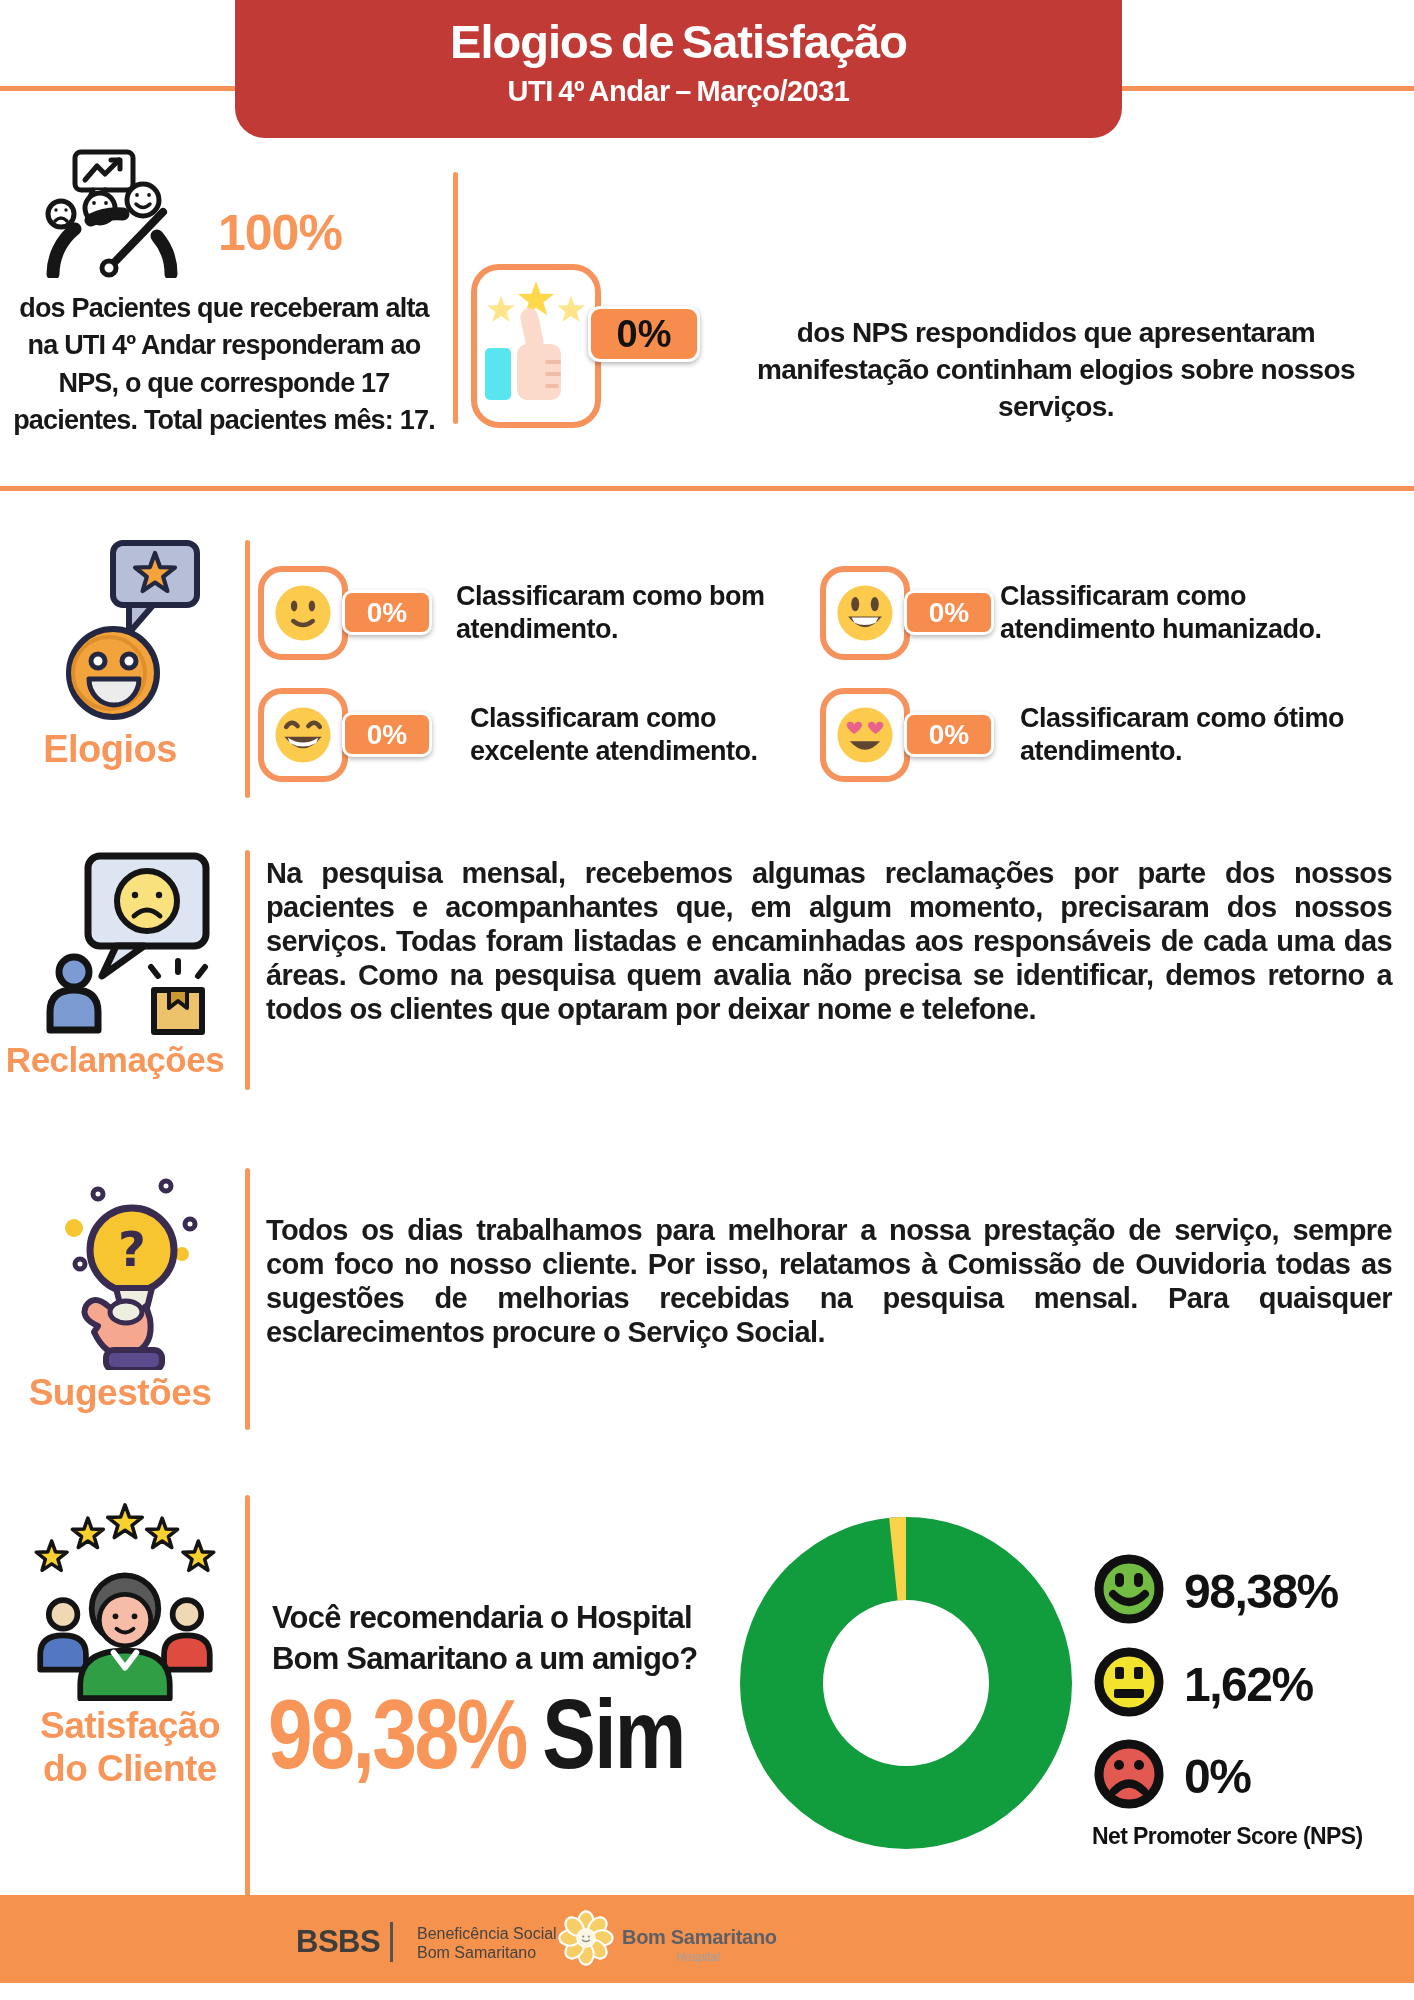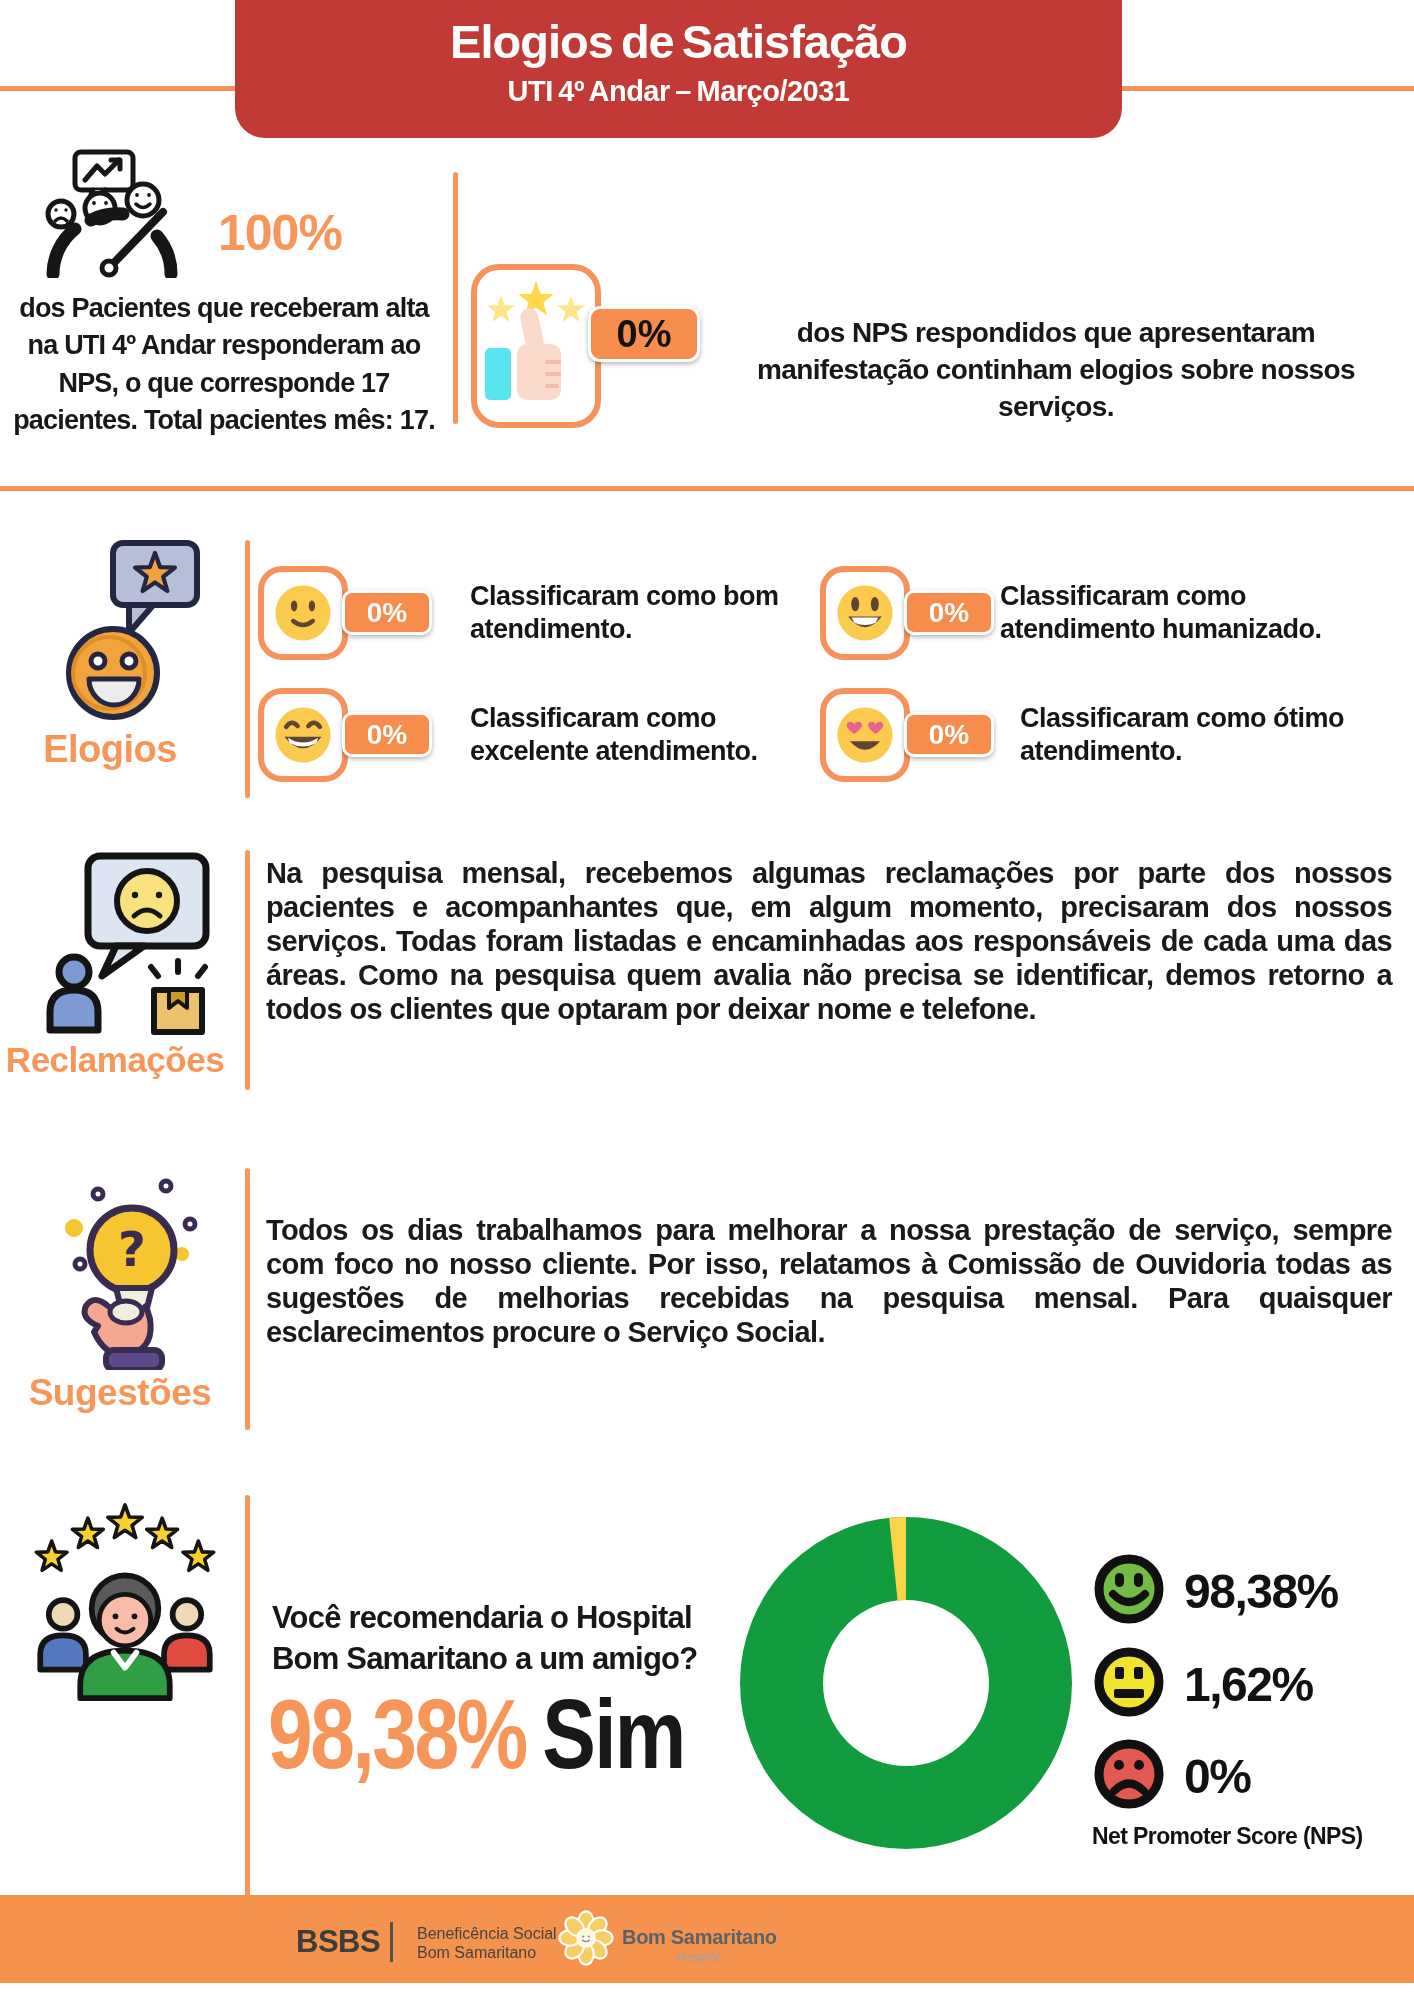--- a/index.html
+++ b/index.html
@@ -150,21 +150,21 @@
 
   <div class="emoji-box" style="left:258px;top:566px">
     <svg width="64" height="64" viewBox="0 0 72 72">
       <circle cx="36" cy="36" r="31" fill="#FCCA4C"></circle>
       <ellipse cx="26" cy="28" rx="3.6" ry="6.2" fill="#5F4633"></ellipse>
       <ellipse cx="46" cy="28" rx="3.6" ry="6.2" fill="#5F4633"></ellipse>
       <path d="M25 45 q11 9 22 0" stroke="#5F4633" stroke-width="5" fill="none" stroke-linecap="round"></path>
     </svg>
   </div>
   <div class="pct-badge badge-sm" style="left:342px;top:590px">0%</div>
-  <div class="elogio-text" style="left:470px;top:566px;width:340px">Classificaram como bom atendimento.</div>
+  <div class="elogio-text" style="left:456px;top:566px;width:340px">Classificaram como bom atendimento.</div>
 
   <div class="emoji-box" style="left:820px;top:566px">
     <svg width="64" height="64" viewBox="0 0 72 72">
       <circle cx="36" cy="36" r="31" fill="#FCCA4C"></circle>
       <ellipse cx="25" cy="26" rx="4.5" ry="8" fill="#5F4633"></ellipse>
       <ellipse cx="47" cy="26" rx="4.5" ry="8" fill="#5F4633"></ellipse>
       <path d="M17 40 Q36 64 55 40 Z" fill="#5F4633"></path>
       <path d="M21 41 H51 L48 47 Q36 52 24 47 Z" fill="#fff"></path>
     </svg>
   </div>
@@ -246,20 +246,21 @@
       <path d="M146 176 v-16 q0 -20 24 -20 q24 0 24 20 v16 Z" fill="#E04B3F" stroke-width="6"></path>
       <circle cx="105" cy="112" r="35" fill="#5a5a5a" stroke-width="6"></circle>
       <circle cx="105" cy="124" r="27" fill="#F6BCA8" stroke-width="5"></circle>
       <circle cx="95" cy="120" r="3" fill="#141414" stroke="none"></circle>
       <circle cx="115" cy="120" r="3" fill="#141414" stroke="none"></circle>
       <path d="M96 133 q9 8 18 0" fill="none" stroke-width="4"></path>
       <path d="M58 206 v-14 q0 -36 47 -36 q47 0 47 36 v14 Z" fill="#2F9E44" stroke-width="6"></path>
       <path d="M93 158 L105 174 L117 158" fill="none" stroke="#fff" stroke-width="6"></path>
     </g>
   </svg>
+  <div class="sec-label" style="left:15px;top:1705px;width:230px;font-size:37px">Satisfação do Cliente</div>
   <div class="vrule" style="left:245px;top:1495px;height:435px"></div>
 
   <div class="question">Você recomendaria o Hospital Bom Samaritano a um amigo?</div>
   <div class="answer">
     <span class="scale">
       <span class="val">98,38%</span><span class="word">Sim</span>
     </span>
   </div>
 
   <div class="donut">

